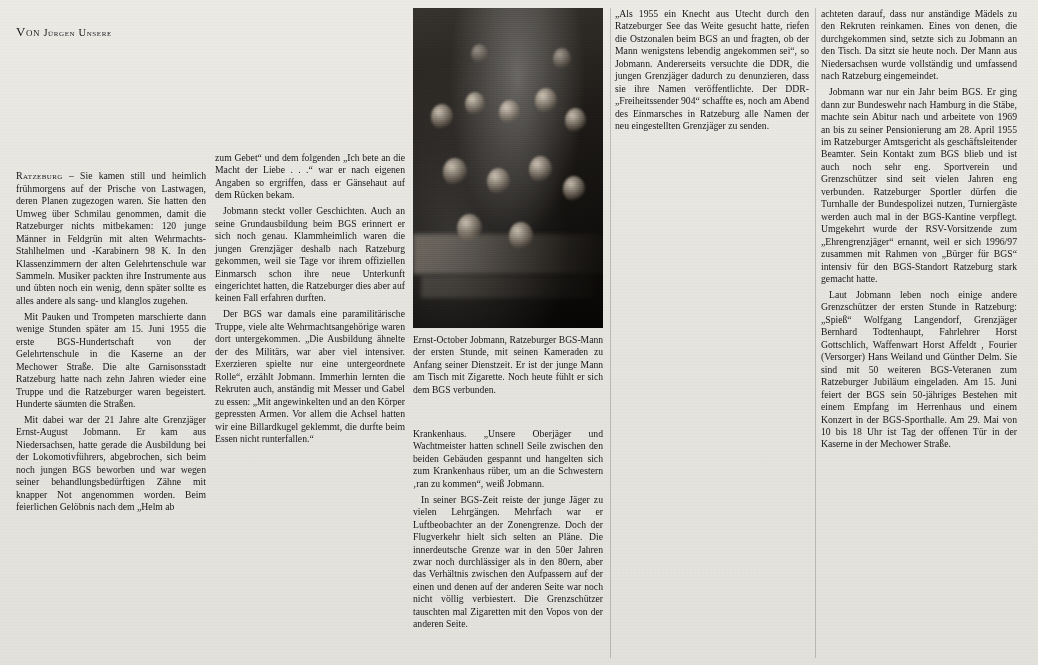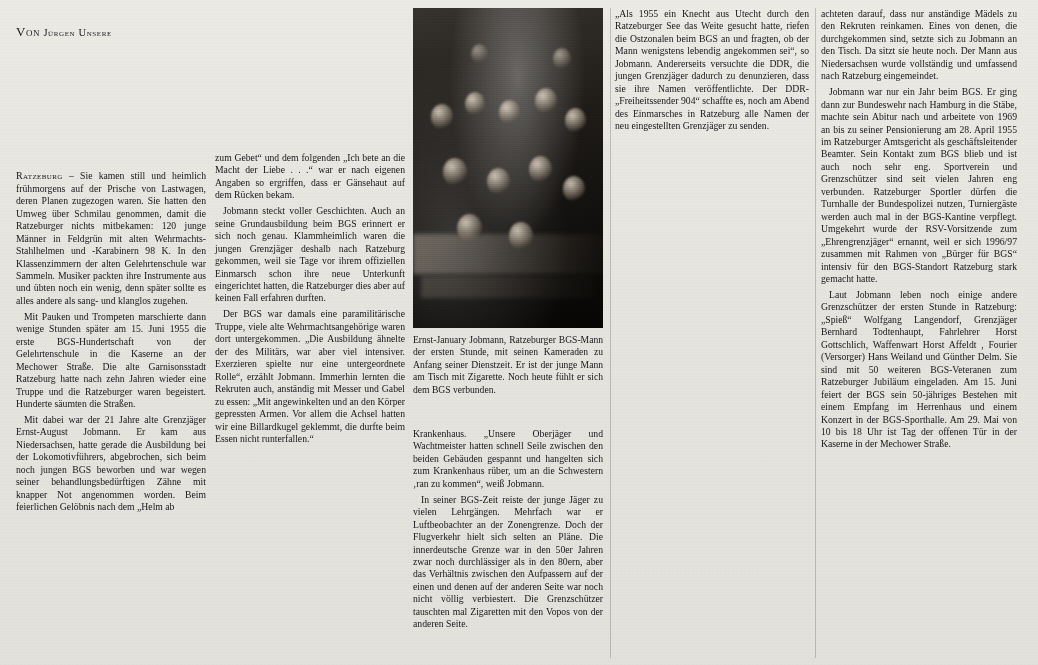--- a/index.html
+++ b/index.html
@@ -173,21 +173,21 @@
       <div class="blob" style="left:116px; top:148px; width:23px; height:27px;"></div>
       <div class="blob" style="left:150px; top:168px; width:22px; height:26px;"></div>
       <div class="blob" style="left:44px;  top:206px; width:25px; height:29px;"></div>
       <div class="blob" style="left:96px;  top:214px; width:24px; height:28px;"></div>
       <div class="blob" style="left:140px; top:40px;  width:18px; height:22px; opacity:.7;"></div>
       <div class="blob" style="left:58px;  top:36px;  width:17px; height:20px; opacity:.6;"></div>
       <div class="grain"></div>
     </div>
   </div>
 
-  <div class="caption">Ernst-January Jobmann, Ratzeburger BGS-Mann der ersten Stunde, mit seinen Kameraden zu Anfang seiner Dienstzeit. Er ist der junge Mann am Tisch mit Zigarette. Noch heute fühlt er sich dem BGS verbunden.</div>
+  <div class="caption">Ernst-October Jobmann, Ratzeburger BGS-Mann der ersten Stunde, mit seinen Kameraden zu Anfang seiner Dienstzeit. Er ist der junge Mann am Tisch mit Zigarette. Noch heute fühlt er sich dem BGS verbunden.</div>
 
   <div class="col" id="col1">
     <p class="first"><span class="lead">Ratzeburg</span><span> – Sie kamen still und heimlich frühmorgens auf der Prische von Lastwagen, deren Planen zugezogen waren. Sie hatten den Umweg über Schmilau genommen, damit die Ratzeburger nichts mitbekamen: 120 junge Männer in Feldgrün mit alten Wehrmachts-Stahlhelmen und -Karabinern 98 K. In den Klassenzimmern der alten Gelehrtenschule war Sammeln. Musiker packten ihre Instrumente aus und übten noch ein wenig, denn später sollte es alles andere als sang- und klanglos zugehen.</span></p>
     <p>Mit Pauken und Trompeten marschierte dann wenige Stunden später am 15. Juni 1955 die erste BGS-Hundertschaft von der Gelehrtenschule in die Kaserne an der Mechower Straße. Die alte Garnisonsstadt Ratzeburg hatte nach zehn Jahren wieder eine Truppe und die Ratzeburger waren begeistert. Hunderte säumten die Straßen.</p>
     <p>Mit dabei war der 21 Jahre alte Grenzjäger Ernst-August Jobmann. Er kam aus Niedersachsen, hatte gerade die Ausbildung bei der Lokomotivführers, abgebrochen, sich beim noch jungen BGS beworben und war wegen seiner behandlungsbedürftigen Zähne mit knapper Not angenommen worden. Beim feierlichen Gelöbnis nach dem „Helm ab</p>
   </div>
 
   <div class="col" id="col2">
     <p class="first">zum Gebet“ und dem folgenden „Ich bete an die Macht der Liebe . . .“ war er nach eigenen Angaben so ergriffen, dass er Gänsehaut auf dem Rücken bekam.</p>
     <p>Jobmann steckt voller Geschichten. Auch an seine Grundausbildung beim BGS erinnert er sich noch genau. Klammheimlich waren die jungen Grenzjäger deshalb nach Ratzeburg gekommen, weil sie Tage vor ihrem offiziellen Einmarsch schon ihre neue Unterkunft eingerichtet hatten, die Ratzeburger dies aber auf keinen Fall erfahren durften.</p>

